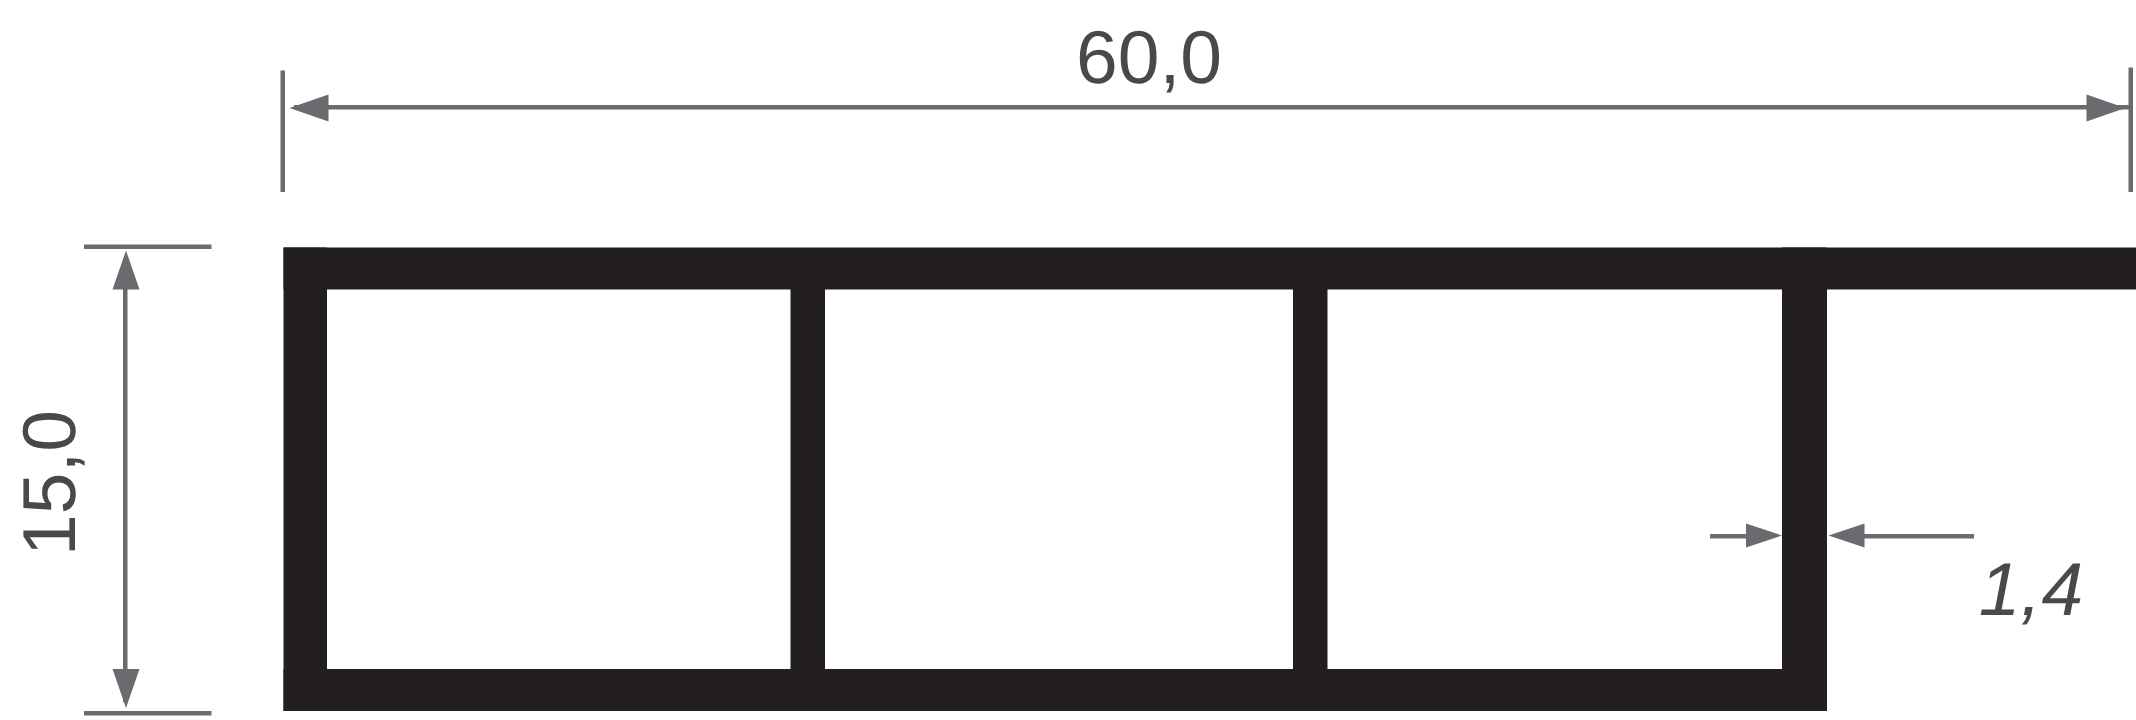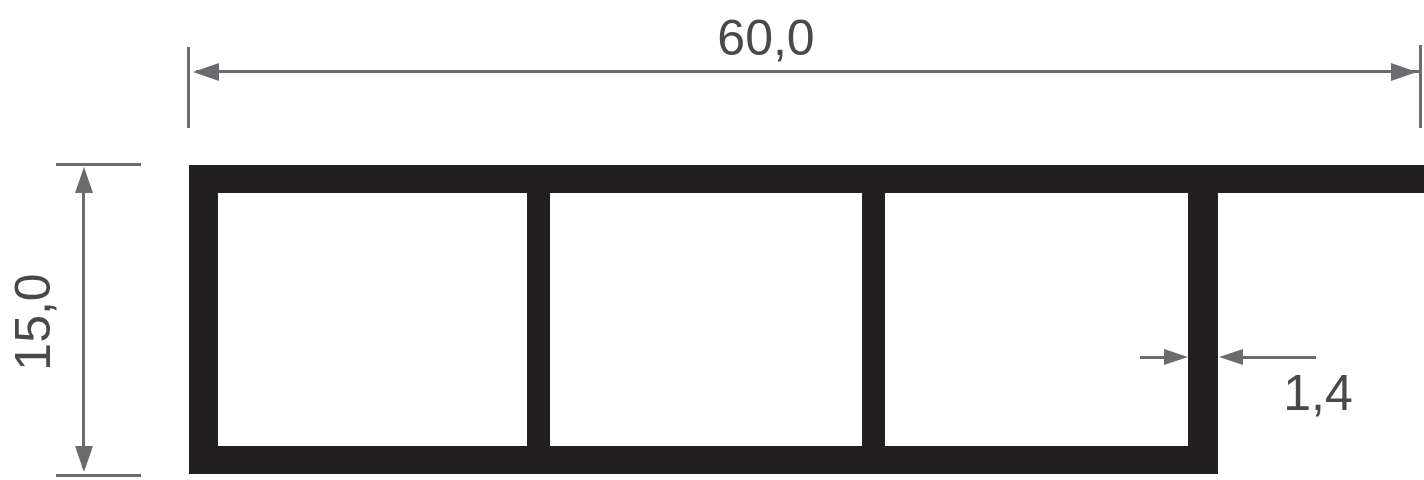--- a/index.html
+++ b/index.html
@@ -68,21 +68,21 @@
   .dim-label {
     position: absolute;
     color: #48494b;
     font-size: 50px;
     line-height: 1;
     text-align: center;
     white-space: nowrap;
   }
   .label-width  { left: 666px; top: 13px; width: 200px; }
   .label-height { left: -47px; top: 297px; width: 160px; height: 50px; transform: rotate(-90deg); }
-  .label-thickness { left: 1268px; top: 368px; width: 100px; }
+  .label-thickness { left: 1304px; top: 368px; width: 100px; font-style: italic; }
 </style>
 </head>
 <body>
 
 <div class="canvas">
 
   <div>
     <div class="wall wall-top"></div>
     <div class="wall wall-left"></div>
     <div class="wall wall-right"></div>

